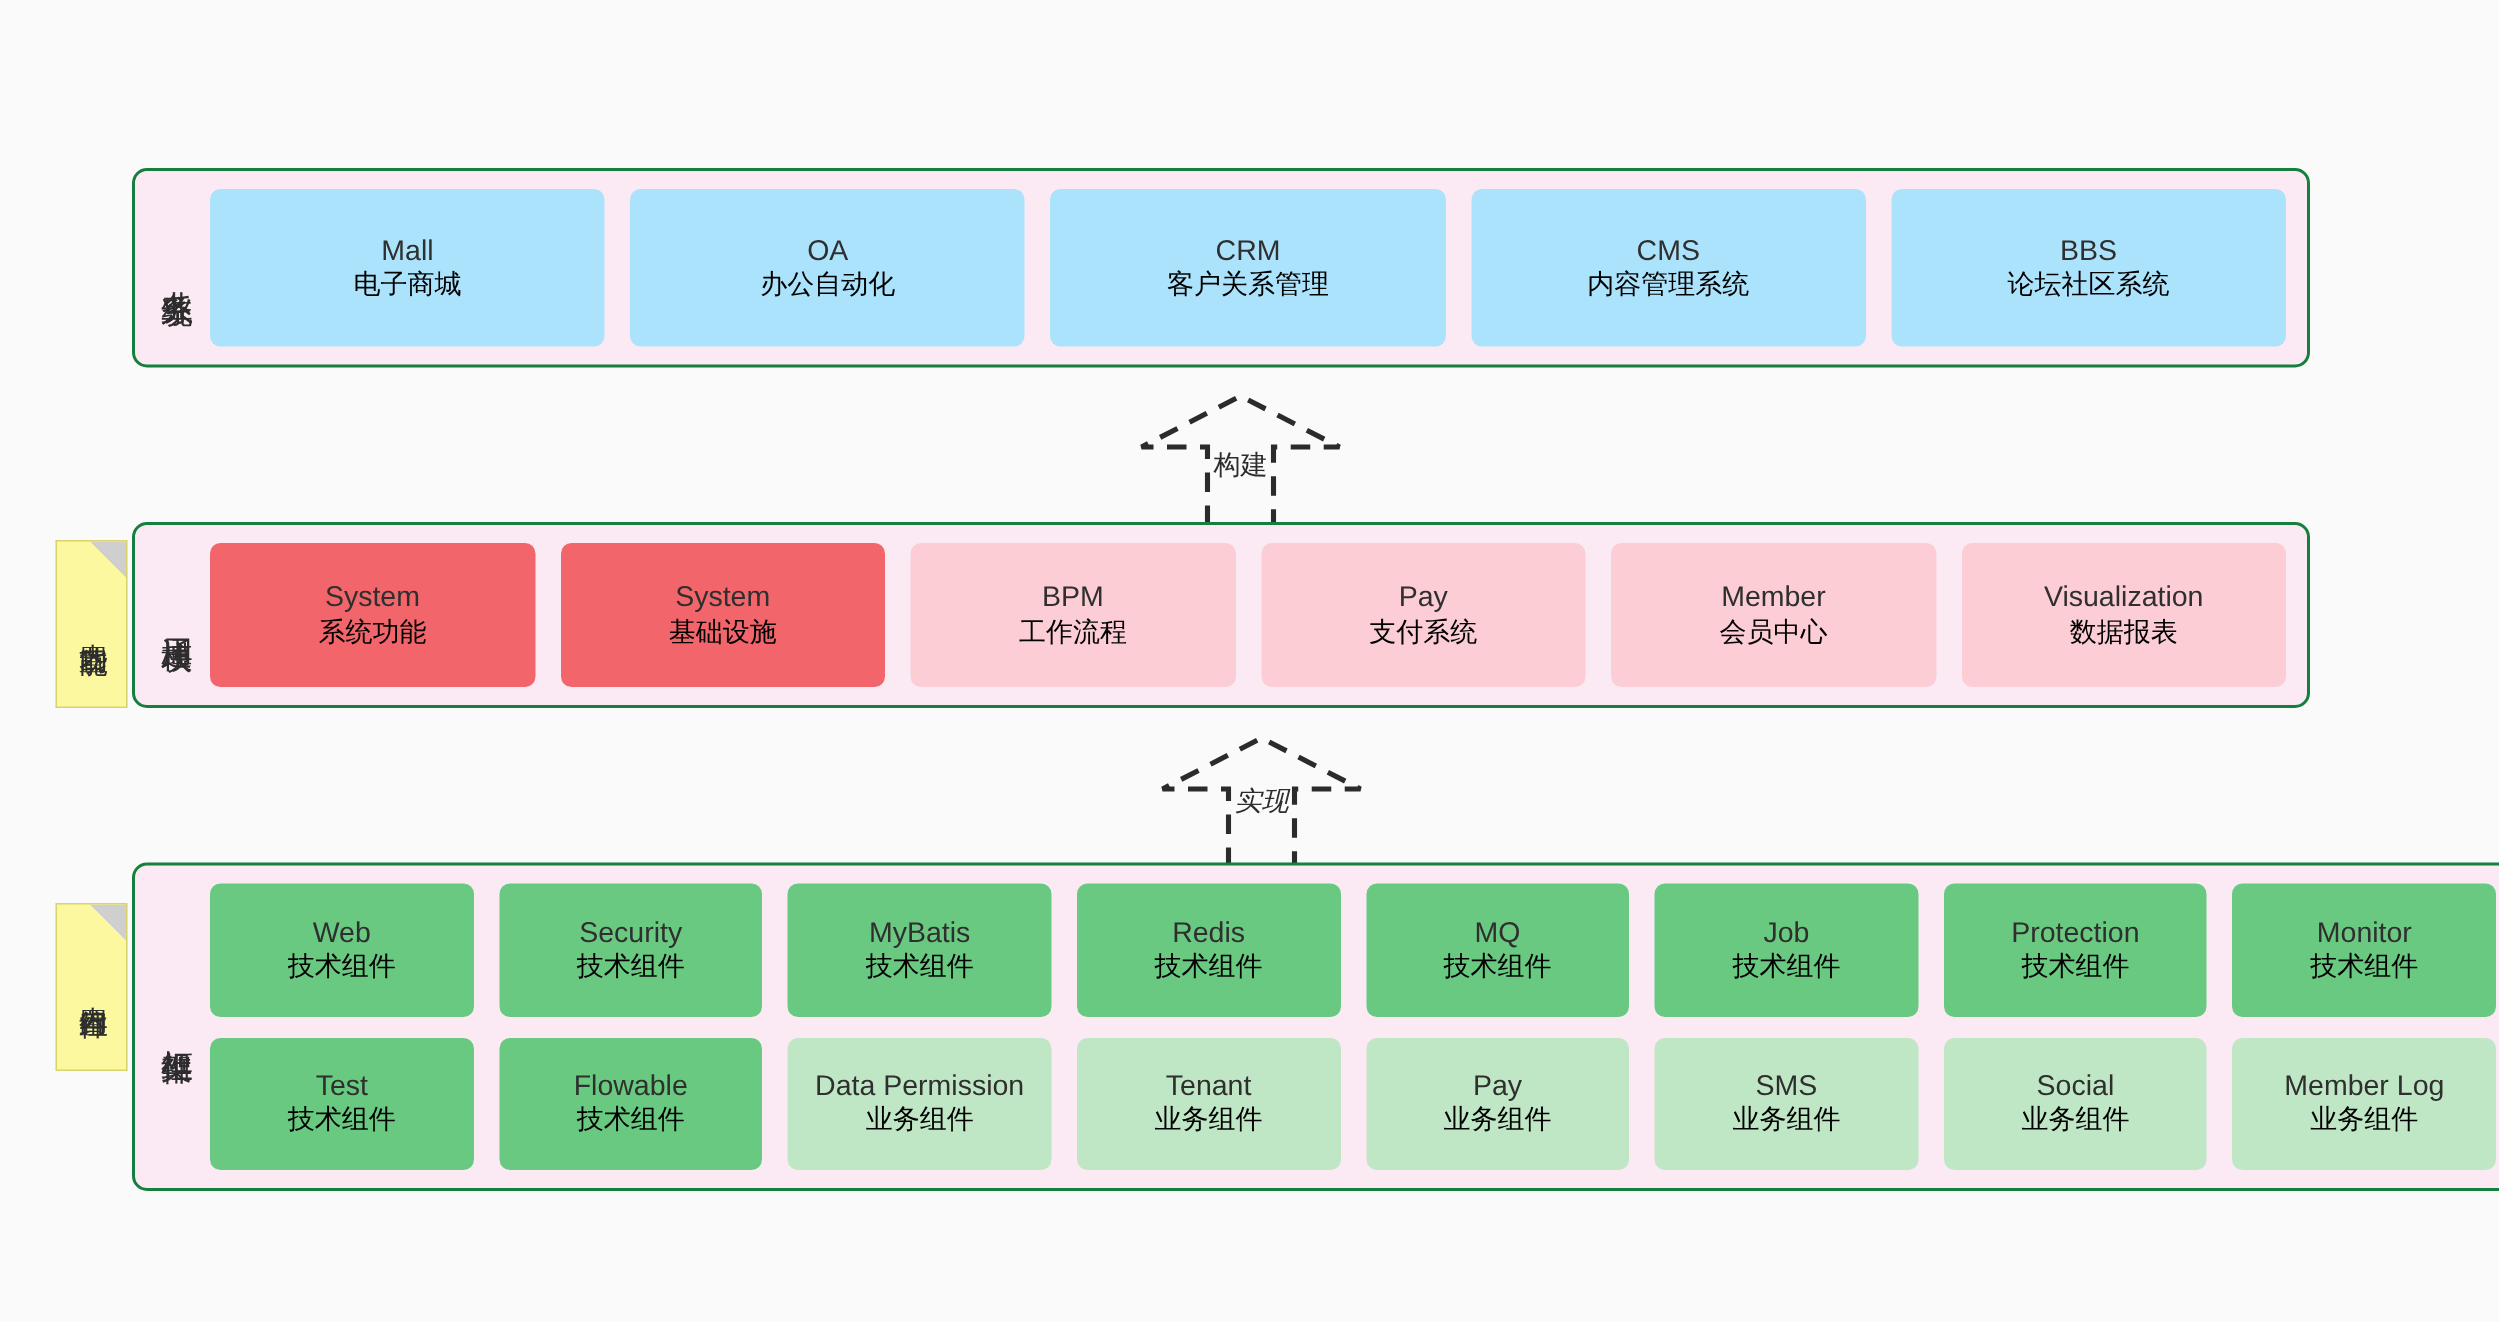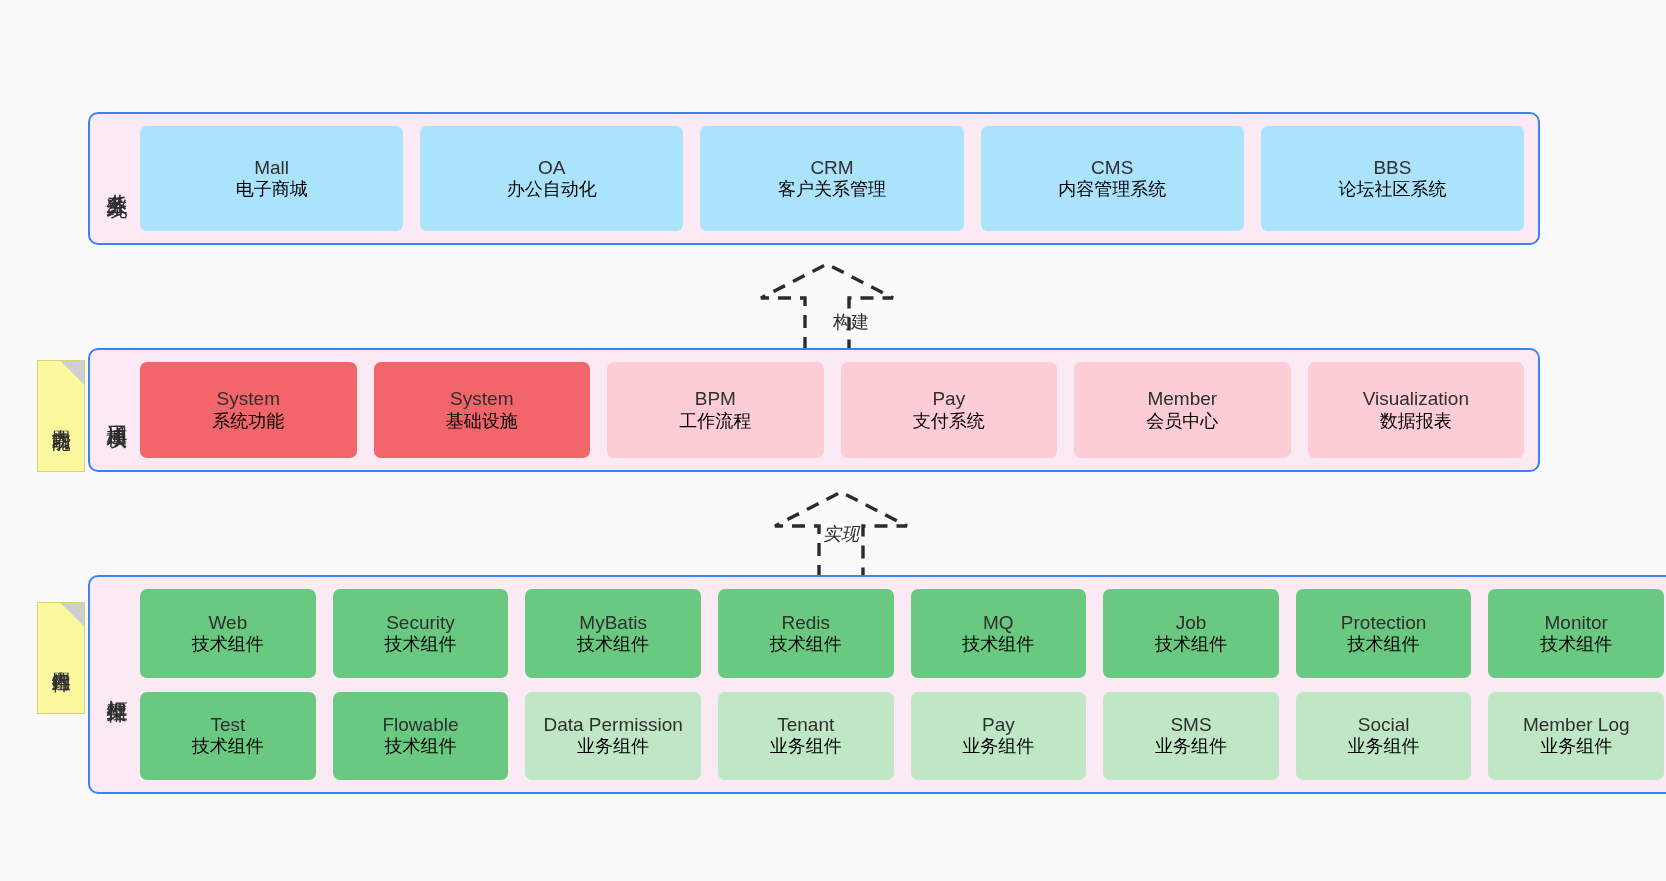--- a/index.html
+++ b/index.html
@@ -19,21 +19,21 @@
   .canvas {
     position: absolute;
     inset: 0;
   }
 
   
   .layer {
     position: absolute;
     box-sizing: border-box;
     background: #fbeaf4;
-    border: 2px solid #3b82f6;
+    border: 2px solid #15803d;
     border-radius: 10px;
     display: flex;
     align-items: stretch;
     padding: 12px 14px;
   }
 
   
   .layer-title {
     writing-mode: vertical-rl;
     text-orientation: upright;
@@ -181,21 +181,21 @@
 
       </div>
     </div>
   </div>
 
   <div class="arrow" style="left:757px; top:262px; width:140px; height:88px;">
     <svg width="140" height="88" viewBox="0 0 140 88" aria-hidden="true">
 
       <path d="M 48 88 L 48 36 L 4 36 L 70 2 L 136 36 L 92 36 L 92 88" fill="none" stroke="#2b2b2b" stroke-width="3.4" stroke-dasharray="13 9" stroke-linejoin="miter" stroke-linecap="butt"></path>
     </svg>
-    <span class="arrow-label" style="top:48px;margin-left:24px;">构建</span>
+    <span class="arrow-label" style="top:36px;">构建</span>
   </div>
 
   <div class="note" style="left:37px; top:360px; width:48px; height:112px;">
     <span class="note-text">内置功能</span>
     <span class="note-fold"></span>
   </div>
 
   <div class="layer" style="left:88px; top:348px; width:1452px; height:124px;">
     <div class="layer-title">通用模块</div>
     <div class="layer-body">

